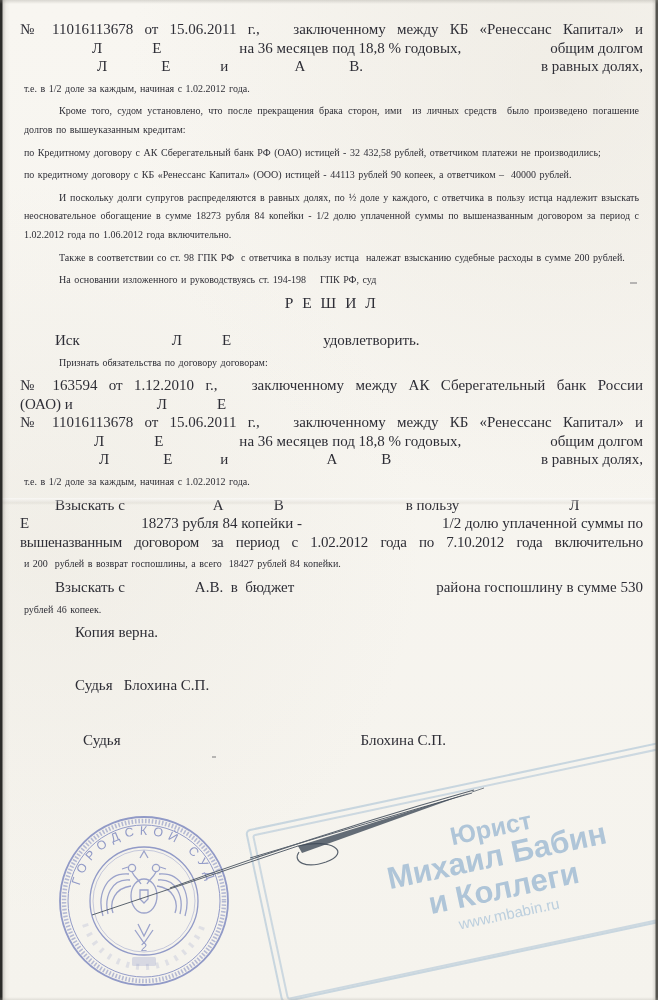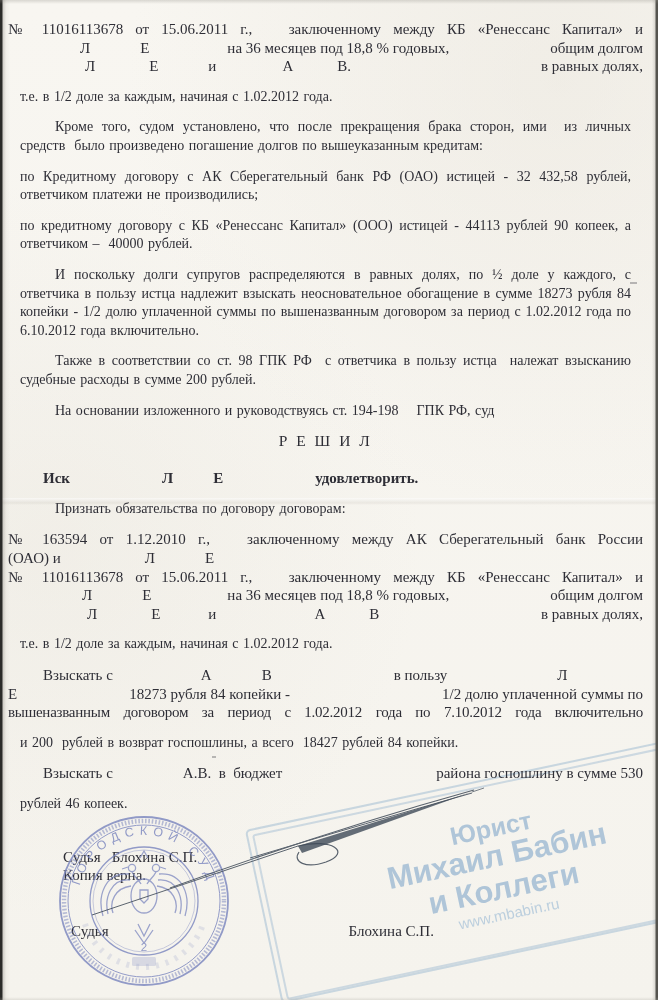--- a/index.html
+++ b/index.html
@@ -16,31 +16,31 @@
   .edge-right{position:absolute;right:0;top:0;width:6px;height:100%;z-index:6;
     background:linear-gradient(270deg,#55544f 0 2px, rgba(130,128,122,.22) 3px, transparent 6px);}
   .edge-top{position:absolute;left:0;top:0;width:100%;height:4px;z-index:6;
     background:linear-gradient(180deg, rgba(150,148,140,.32), transparent);}
   .edge-bottom{position:absolute;left:0;bottom:0;width:100%;height:3px;z-index:6;
     background:linear-gradient(0deg, rgba(170,168,160,.28), transparent);}
   .crease{position:absolute;left:0;top:498px;width:100%;height:7px;z-index:5;pointer-events:none;
     background:linear-gradient(180deg, rgba(255,255,255,.55), rgba(181,176,166,.18) 70%, transparent);}
   .speck{position:absolute;background:rgba(90,90,95,.4);z-index:5;}
 
-  .content{position:absolute;left:8px;right:15px;top:20px;z-index:2;}
-  .para{margin:12px;text-align:justify;font-size:14px;line-height:18.6px;word-spacing:1px;font-family:Liberation Serif, serif;}
+  .content{position:absolute;left:20px;right:15px;top:20px;z-index:2;}
+  .para{margin:4px;text-align:justify;font-size:10px;line-height:18.6px;word-spacing:1px;font-family:Liberation Serif, serif;}
   .ind{text-indent:35px;}
   .jline{font-size:15px;line-height:18.6px;text-align:justify;text-align-last:justify;word-spacing:1px;}
   .tight{letter-spacing:-0.25px;word-spacing:0;}
   .row{display:flex;align-items:baseline;font-size:15px;line-height:18.6px;white-space:pre;}
   .row>span{flex:0 0 auto;}
   .sp{flex:0 0 auto;display:inline-block;height:1px;}
   .push{margin-left:auto;}
   .center-line{font-size:15.5px;line-height:18.6px;text-align:center;letter-spacing:2.5px;}
-  .gap-above{margin-top:18.6px;font-weight:bold;}
+  .gap-above{margin-top:18.6px;}
   .sig1{margin-top:34px;}
   .judge-row{margin-top:37px;}
 
   .wm{position:absolute;left:258px;top:778px;width:470px;height:165px;z-index:1;
     transform:rotate(-12deg);border:2px solid rgba(163,190,212,.55);border-radius:5px;
     padding:4px;pointer-events:none;}
   .wm-inner{border:2px solid rgba(163,190,212,.5);border-radius:3px;height:100%;
     display:flex;flex-direction:column;align-items:center;justify-content:center;
     font-family:"Liberation Sans", sans-serif;font-weight:bold;color:#afc5d8;line-height:1.05;}
   .wm-l1{font-size:25px;}
@@ -88,21 +88,21 @@
       <span>А</span>
       <span class="sp" style="width:44px"></span>
       <span>В.</span>
       <span class="push">в равных долях,</span>
     </div>
     <div class="para">т.е. в 1/2 доле за каждым, начиная с 1.02.2012 года.</div>
 
     <p class="para ind">Кроме того, судом установлено, что после прекращения брака сторон, ими&nbsp; из личных средств&nbsp; было произведено погашение долгов по вышеуказанным кредитам:</p>
     <p class="para">по Кредитному договору с АК Сберегательный банк РФ (ОАО) истицей - 32&nbsp;432,58 рублей, ответчиком платежи не производились;</p>
     <p class="para">по кредитному договору с КБ «Ренессанс Капитал» (ООО) истицей - 44113 рублей 90 копеек, а ответчиком –&nbsp; 40000 рублей.</p>
-    <p class="para ind">И поскольку долги супругов распределяются в равных долях, по ½ доле у каждого, с ответчика в пользу истца надлежит взыскать неосновательное обогащение в сумме 18273 рубля 84 копейки - 1/2 долю уплаченной суммы по вышеназванным договором за период с 1.02.2012 года по 6.10.2012 года включительно.</p>
+    <p class="para ind">И поскольку долги супругов распределяются в равных долях, по ½ доле у каждого, с ответчика в пользу истца надлежит взыскать неосновательное обогащение в сумме 18273 рубля 84 копейки - 1/2 долю уплаченной суммы по вышеназванным договором за период с 1.02.2012 года по 1.06.2012 года включительно.</p>
     <p class="para ind">Также в соответствии со ст. 98 ГПК РФ&nbsp; с ответчика в пользу истца&nbsp; належат взысканию судебные расходы в сумме 200 рублей.</p>
     <p class="para ind">На основании изложенного и руководствуясь ст. 194-198&nbsp;&nbsp;&nbsp; ГПК РФ, суд</p>
 
     <div class="center-line">Р Е Ш И Л</div>
 
     <div class="row gap-above">
       <span class="sp" style="width:35px"></span>
       <span>Иск</span>
       <span class="sp" style="width:92px"></span>
       <span>Л</span>
@@ -171,27 +171,27 @@
 
     <div class="row">
       <span class="sp" style="width:35px"></span>
       <span>Взыскать с</span>
       <span class="sp" style="width:70px"></span>
       <span>А.В.&nbsp; в&nbsp; бюджет</span>
       <span class="push">района госпошлину в сумме 530</span>
     </div>
     <div class="para">рублей 46 копеек.</div>
 
+    <div class="row">
+      <span class="sp" style="width:55px"></span>
+      <span>Копия верна.</span>
+    </div>
     <div class="row sig1">
       <span class="sp" style="width:55px"></span>
       <span>Судья&nbsp;&nbsp; Блохина С.П.</span>
-    </div>
-    <div class="row">
-      <span class="sp" style="width:55px"></span>
-      <span>Копия верна.</span>
     </div>
 
     <div class="row judge-row">
       <span class="sp" style="width:63px"></span>
       <span>Судья</span>
       <span class="sp" style="width:240px"></span>
       <span>Блохина С.П.</span>
     </div>
   </div>
 

